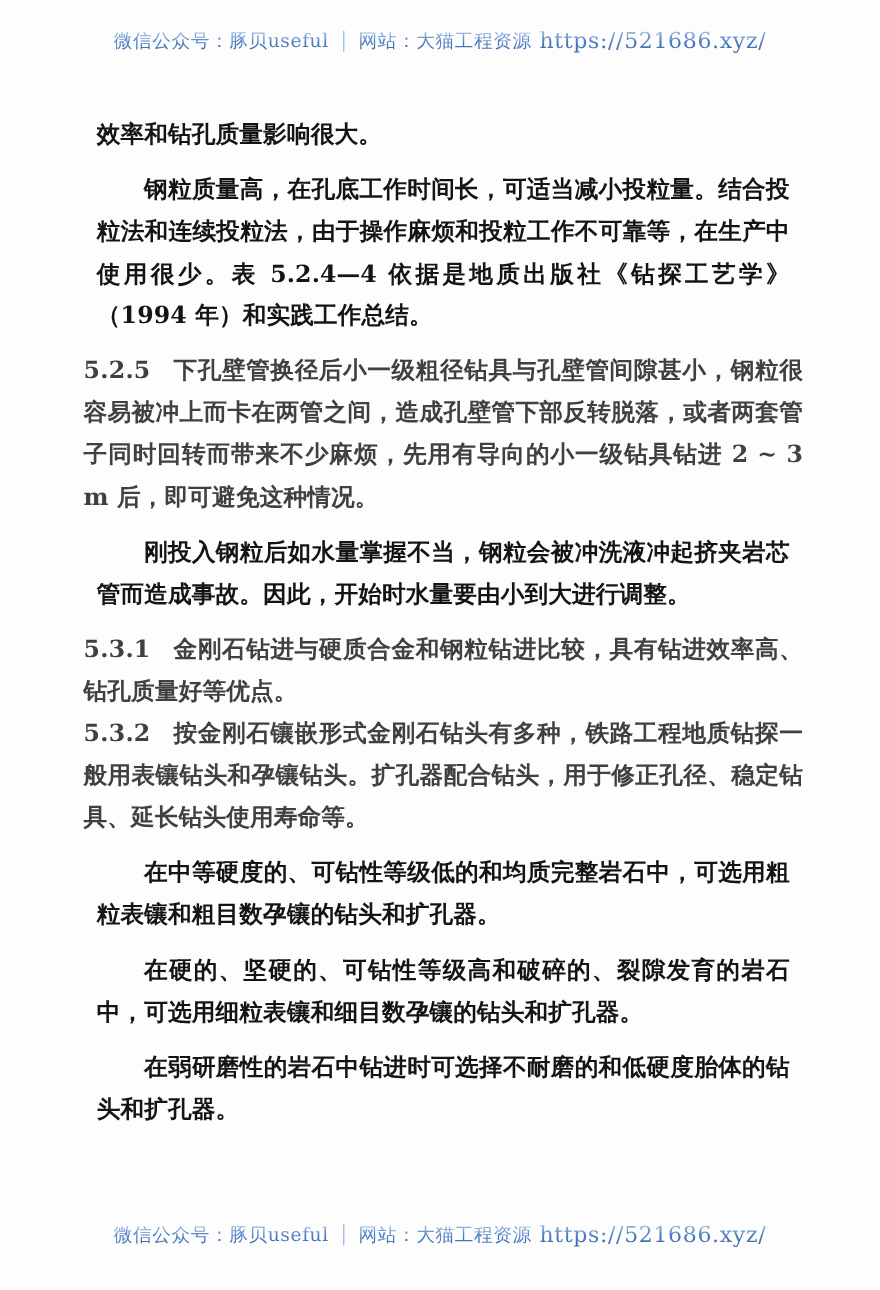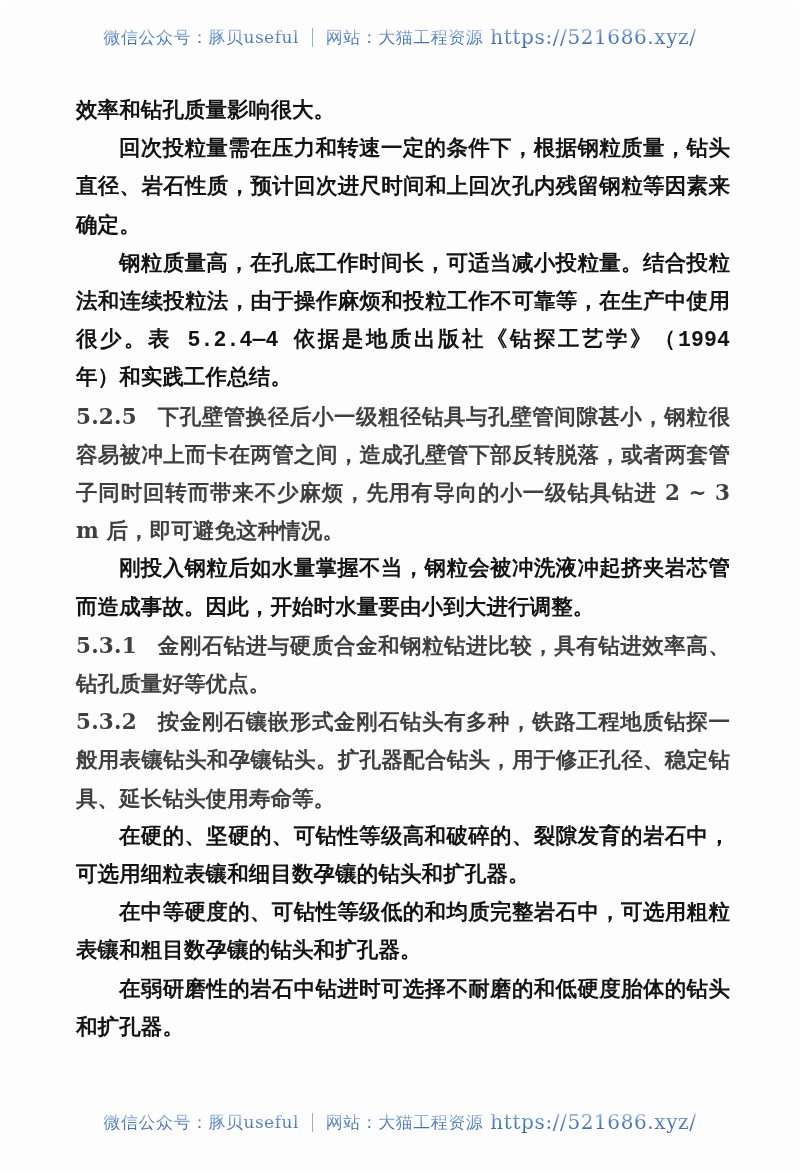--- a/index.html
+++ b/index.html
@@ -68,28 +68,27 @@
     top: 92px;
     width: 654px;
     font-size: 21.5px;
     line-height: 38.2px;
     color: #1d1d1d;
     text-align: justify;
     text-justify: inter-character;
     -webkit-font-smoothing: none;
   }
   .para {
-    margin: 0;
+    margin: 12px;
     text-indent: 2em;
     text-align: justify;
     text-justify: inter-character;
     font-weight: 600;
     letter-spacing: 0.1px;
     color: #141414;
-    font-family: Liberation Mono, monospace;
   }
   .para.noindent { text-indent: 0; }
 
   
   .clause {
     margin: 0;
     text-indent: 0;
     text-align: justify;
     text-justify: inter-character;
     font-weight: 600;
@@ -114,35 +113,34 @@
     <span class="wm-cn">网站：大猫工程资源</span>
     <span class="wm-gap"></span>
     <span class="wm-mono">https://521686.xyz/</span>
   </div>
 
   <div class="body-text">
 
     <p class="para noindent">效率和钻孔质量影响很大。</p>
 
 
-    <p class="para">回次投粒量需在压力和转速一定的条件下，根据钢粒质量，钻头直径、岩石性质，预计回次进尺时间和上回次孔内残留钢粒等因素来确定。</p>
 
     <p class="para">钢粒质量高，在孔底工作时间长，可适当减小投粒量。结合投粒法和连续投粒法，由于操作麻烦和投粒工作不可靠等，在生产中使用很少。表 5.2.4—4 依据是地质出版社《钻探工艺学》（1994 年）和实践工作总结。</p>
 
     <p class="clause"><span class="clause-no">5.2.5</span><span>下孔壁管换径后小一级粗径钻具与孔壁管间隙甚小，钢粒很容易被冲上而卡在两管之间，造成孔壁管下部反转脱落，或者两套管子同时回转而带来不少麻烦，先用有导向的小一级钻具钻进 2 ~ 3 m 后，即可避免这种情况。</span></p>
 
     <p class="para">刚投入钢粒后如水量掌握不当，钢粒会被冲洗液冲起挤夹岩芯管而造成事故。因此，开始时水量要由小到大进行调整。</p>
 
     <p class="clause"><span class="clause-no">5.3.1</span><span>金刚石钻进与硬质合金和钢粒钻进比较，具有钻进效率高、钻孔质量好等优点。</span></p>
 
     <p class="clause"><span class="clause-no">5.3.2</span><span>按金刚石镶嵌形式金刚石钻头有多种，铁路工程地质钻探一般用表镶钻头和孕镶钻头。扩孔器配合钻头，用于修正孔径、稳定钻具、延长钻头使用寿命等。</span></p>
 
+    <p class="para">在中等硬度的、可钻性等级低的和均质完整岩石中，可选用粗粒表镶和粗目数孕镶的钻头和扩孔器。</p>
+
     <p class="para">在硬的、坚硬的、可钻性等级高和破碎的、裂隙发育的岩石中，可选用细粒表镶和细目数孕镶的钻头和扩孔器。</p>
-
-    <p class="para">在中等硬度的、可钻性等级低的和均质完整岩石中，可选用粗粒表镶和粗目数孕镶的钻头和扩孔器。</p>
 
     <p class="para">在弱研磨性的岩石中钻进时可选择不耐磨的和低硬度胎体的钻头和扩孔器。</p>
 
   </div>
 
   <div class="watermark watermark-bottom">
     <span class="wm-cn">微信公众号：豚贝useful</span>
     <span class="wm-sep"></span>
     <span class="wm-cn">网站：大猫工程资源</span>
     <span class="wm-gap"></span>

